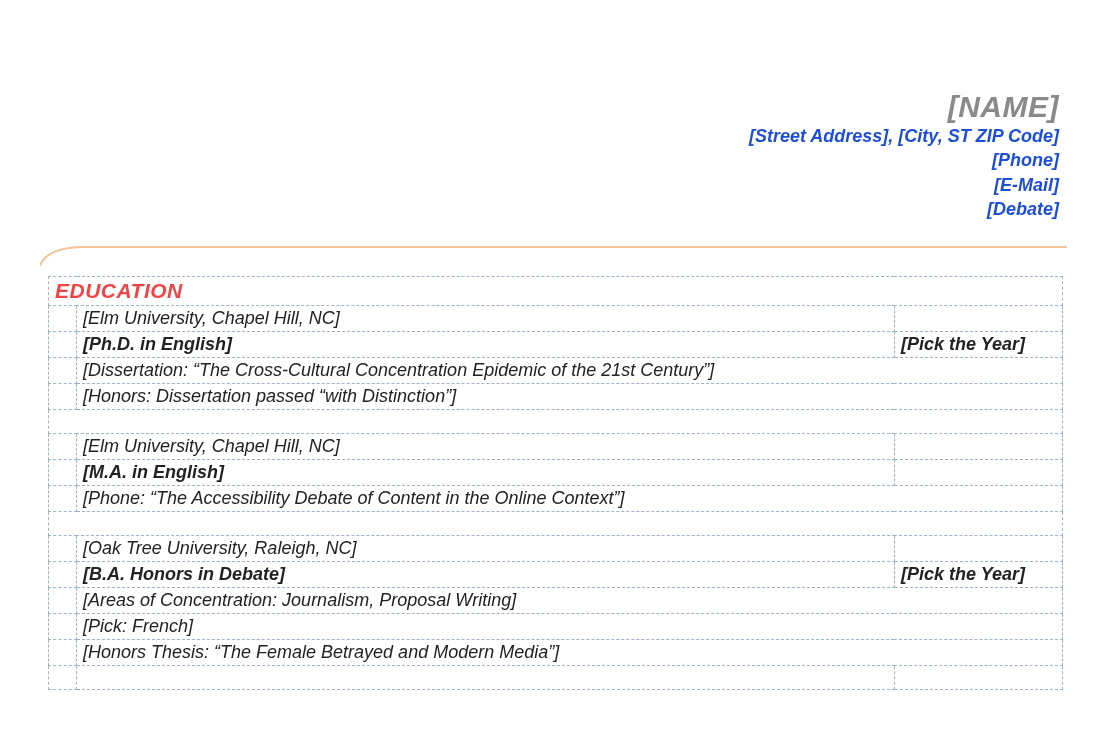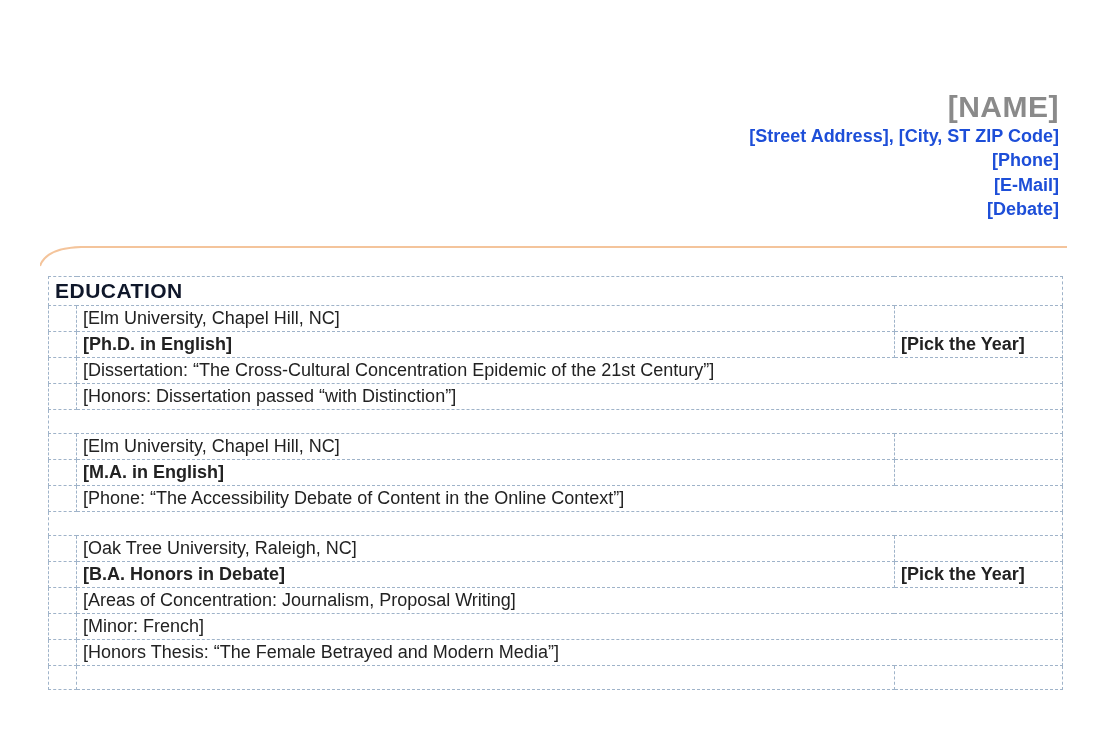--- a/index.html
+++ b/index.html
@@ -8,20 +8,21 @@
     width: 1107px; height: 740px;
     font-family: "Trebuchet MS", "Lucida Sans Unicode", Verdana, sans-serif;
     background: #ffffff;
     overflow: hidden;
   }
   .page {
     position: relative;
     width: 1107px;
     height: 740px;
     background: #ffffff;
+    font-style: italic;
   }
   
   .hdr-bg {
     position: absolute;
     inset: -30px 0 auto 0;
     height: 180px;
     background: radial-gradient(120% 180% at 50% -120%, rgba(182,166,214,0.35) 55%, rgba(235,231,243,0.5) 66%, rgba(255,255,255,0) 74%);
     pointer-events: none;
   }
   
@@ -74,21 +75,21 @@
     vertical-align: middle;
     height: 26px;
   }
   .tbl .spacer td { height: 24px; }
   .col-indent { width: 28px; }
   .col-main   { }
   .col-year   { width: 168px; }
   .section-title {
     font-size: 21px;
     font-weight: bold;
-    color: #0f172a;
+    color: #ef4444;
     letter-spacing: 0.5px;
   }
   .bold { font-weight: bold; color: #222; }
 </style>
 </head>
 <body>
 
 <div class="page">
 
   <div class="hdr-bg"></div>
@@ -171,21 +172,21 @@
         <td></td>
         <td class="bold">[B.A. Honors in Debate]</td>
         <td class="bold">[Pick the Year]</td>
       </tr>
       <tr>
         <td></td>
         <td colspan="2">[Areas of Concentration: Journalism, Proposal Writing]</td>
       </tr>
       <tr>
         <td></td>
-        <td colspan="2">[Minor: French]</td>
+        <td colspan="2">[Pick: French]</td>
       </tr>
       <tr>
         <td></td>
         <td colspan="2">[Honors Thesis: “The Female Betrayed and Modern Media”]</td>
       </tr>
 
       <tr class="spacer">
         <td></td>
         <td></td>
         <td></td>

